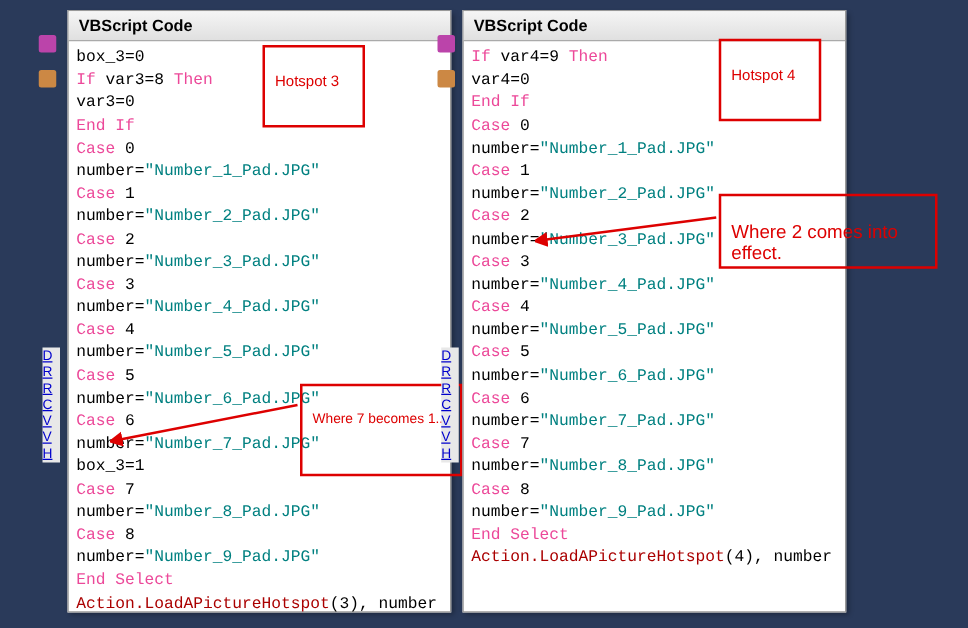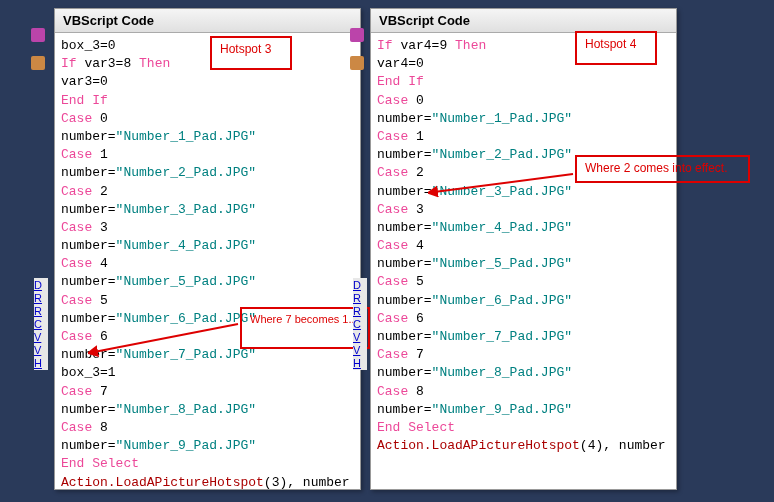--- a/index.html
+++ b/index.html
@@ -4,21 +4,21 @@
 <style>
 body{margin:0;background:#2a3a5a;font:13px 'Courier New',monospace;width:774px;height:502px;overflow:hidden}
 .panel{position:absolute;background:#fff;border:1px solid #999;box-shadow:2px 2px 4px rgba(0,0,0,.3)}
 .p1{left:54px;top:8px;width:305px;height:480px}
 .p1r{left:370px;top:8px;width:305px;height:480px}
 .hdr{background:linear-gradient(#f5f5f5,#e0e0e0);border-bottom:1px solid #aaa;padding:4px 8px;font:bold 13px Arial}
 .code{padding:4px 6px;line-height:1.4;color:#000}
 .kw{color:#ec4899}
 .st{color:#008080}
 .fn{color:#aa0000}
-.callout{position:absolute;border:2px solid #d00;padding:4px 8px;color:#d00;font:12px Arial;background:transparent}
+.callout{position:absolute;border:2px solid #d00;padding:20px 8px;color:#d00;font:12px Arial;background:transparent}
 .arrow{position:absolute;pointer-events:none}
 .side{position:absolute;left:34px;width:14px;font:11px Arial;color:#00c;background:#e8e8e8}
 .side a{display:block;text-decoration:underline;cursor:pointer;margin:1px 0}
 .cut{position:absolute;left:31px;width:20px;height:28px}
 .cutR{position:absolute;left:350px;width:20px;height:28px}
 .ico{width:14px;height:14px;background:#c66;border-radius:2px;display:inline-block}
 </style>
 </head>
 <body>
 
@@ -111,21 +111,21 @@
       <div><span class="kw">Case</span><span> 7</span></div>
       <div><span>number=</span><span class="st">"Number_8_Pad.JPG"</span></div>
       <div><span class="kw">Case</span><span> 8</span></div>
       <div><span>number=</span><span class="st">"Number_9_Pad.JPG"</span></div>
       <div><span class="kw">End Select</span></div>
       <div><span> </span><span class="fn">Action.LoadAPicture</span><span class="fn">Hotspot</span><span>(4), number</span></div>
     </div>
 </div>
 
 <div class="callout" style="left:575px;top:31px;width:62px;height:22px">Hotspot 4</div>
-<div class="callout" style="left:575px;top:155px;width:155px;height:16px;font-size:12px">Where 2 comes into effect.</div>
+<div class="callout" style="left:575px;top:155px;width:155px;height:16px;font-size:15px">Where 2 comes into effect.</div>
 <svg class="arrow" style="left:428px;top:170px" width="150" height="30">
     <defs>
       <marker id="ah2" markerWidth="8" markerHeight="8" refX="2" refY="3" orient="auto">
         <path d="M0,0 L6,3 L0,6 Z" fill="#d00"></path>
       </marker>
     </defs>
     <line x1="145" y1="4" x2="6" y2="22" stroke="#d00" stroke-width="2" marker-end="url(#ah2)"></line>
   </svg>
 
 </body></html>

